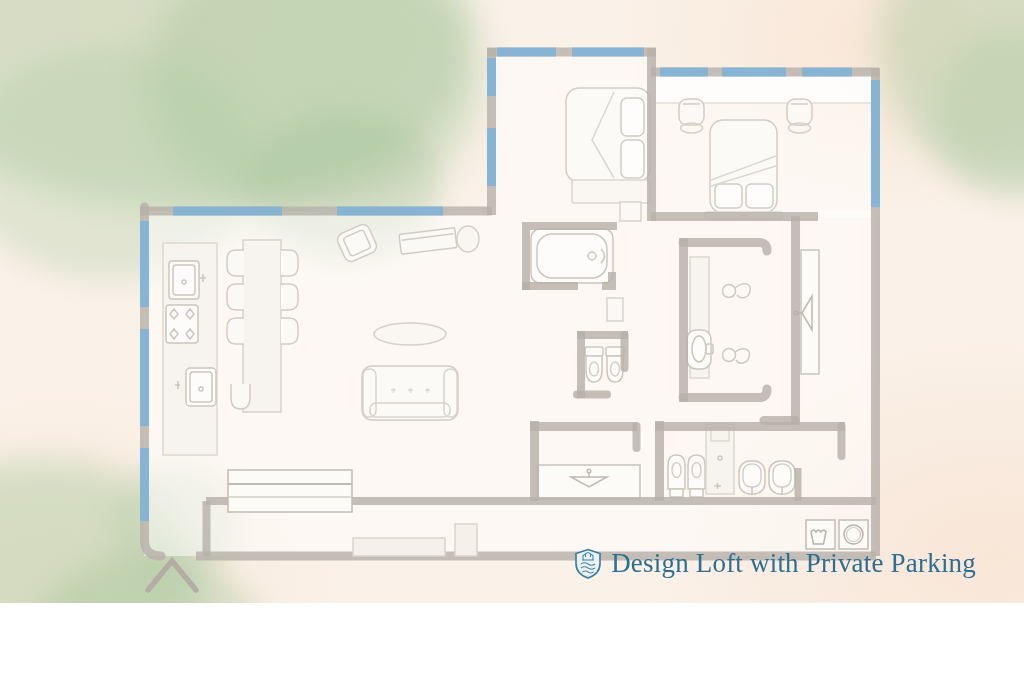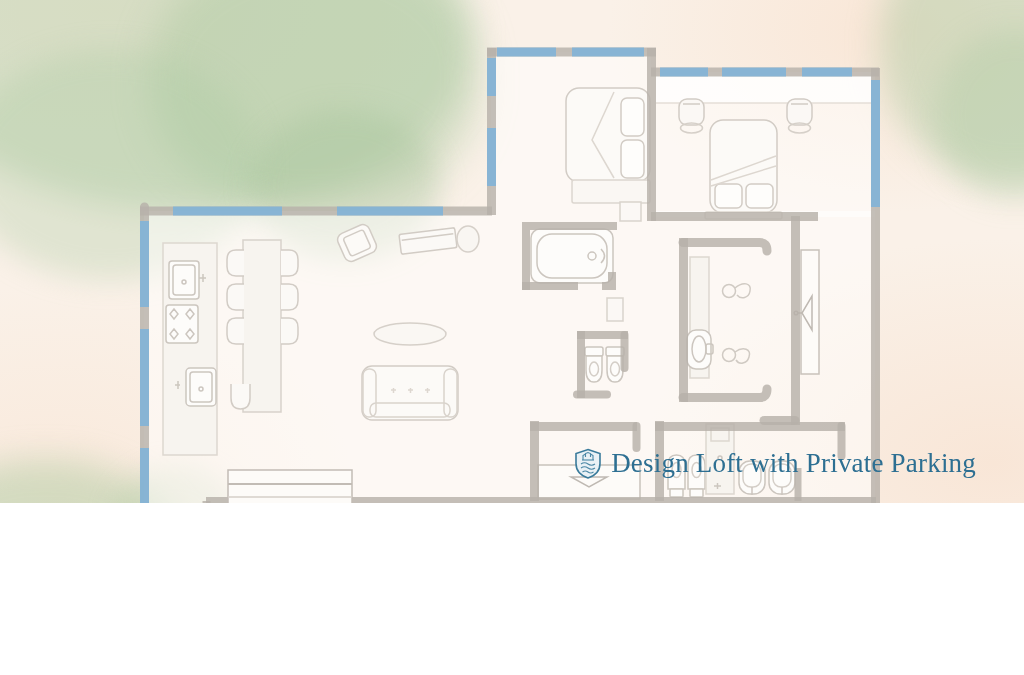--- a/index.html
+++ b/index.html
@@ -1,17 +1,17 @@
 <!DOCTYPE html>
 <html><head>
 <meta charset="utf-8">
 <style>
   html,body{margin:0;padding:0;}
   .stage{
-    position:relative;width:1024px;height:503px;overflow:hidden;
+    position:relative;width:1024px;height:603px;overflow:hidden;
     background:
       radial-gradient(ellipse 420px 260px at 88% 6%, rgba(248,221,199,.55), transparent 70%),
       radial-gradient(ellipse 420px 300px at 6% 98%, rgba(248,223,203,.45), transparent 70%),
       radial-gradient(ellipse 500px 320px at 97% 92%, rgba(247,219,198,.5), transparent 70%),
       radial-gradient(ellipse 500px 260px at 10% 2%, rgba(249,228,209,.4), transparent 70%),
       #faf1e8;
     font-family:"Liberation Serif", serif;
   }
   .blob{position:absolute;pointer-events:none;}
   .b1{left:-90px;top:-130px;width:560px;height:340px;border-radius:48%;background:rgba(167,199,157,.42);filter:blur(16px);}

